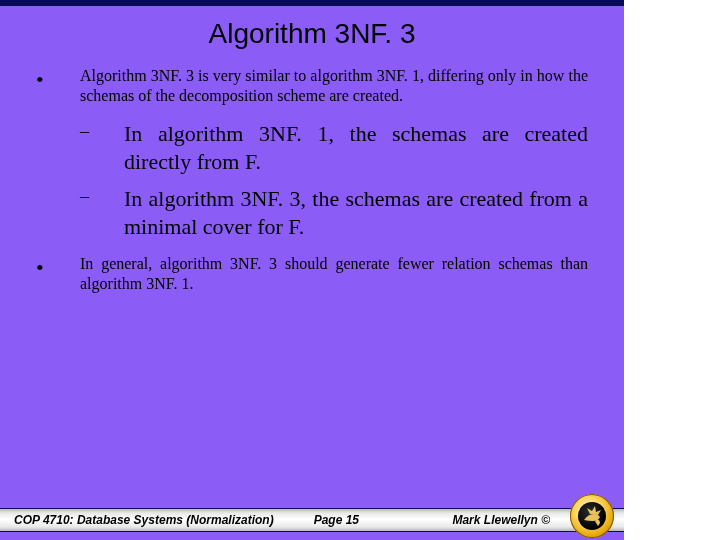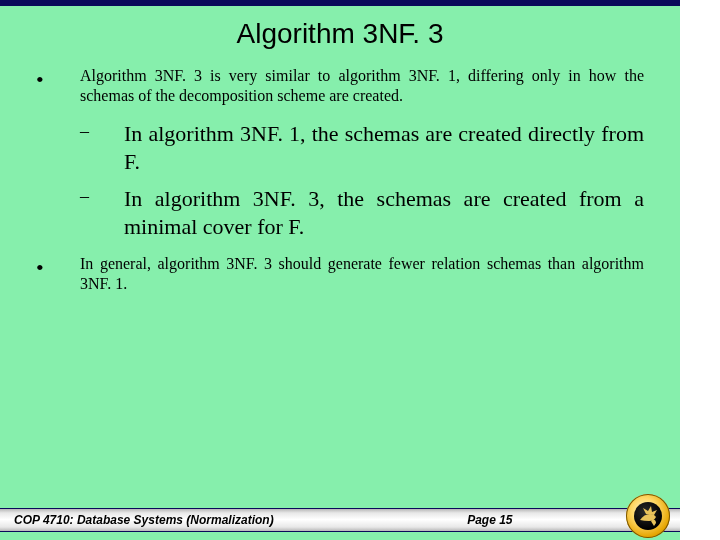--- a/index.html
+++ b/index.html
@@ -1,20 +1,20 @@
 <!DOCTYPE html>
 <html><head>
 <meta charset="utf-8">
 <style>
   * { margin: 0; padding: 0; box-sizing: border-box; }
   html, body { width: 720px; height: 540px; overflow: hidden; font-family: "Times New Roman", Times, serif; background: #fff; }
   .slide {
-    width: 680px; height: 540px;
+    width: 624px; height: 540px;
     position: relative;
-    background: #86efac;
+    background: #8b5cf6;
     border-top: 6px solid #0a0a5a;
   }
   .title {
     text-align: center;
     font-family: Arial, Helvetica, sans-serif;
     font-size: 28px;
     font-weight: 400;
     color: #000;
     padding: 12px 0 8px 0;
   }
@@ -70,21 +70,21 @@
     display: flex;
     align-items: center;
     font-family: Arial, Helvetica, sans-serif;
     font-size: 12px;
     font-style: italic;
     font-weight: bold;
     color: #000;
     padding: 0 14px;
   }
   .footer-left { flex: 0 0 auto; }
-  .footer-center { flex: 1; text-align: center; padding-left: 40px; }
+  .footer-center { flex: 1; padding-left: 40px; }
   .footer-right { flex: 0 0 auto; padding-right: 60px; }
   .logo {
     position: absolute;
     right: 10px; bottom: 2px;
     width: 44px; height: 44px;
   }
   .logo-outer {
     position: absolute; inset: 0;
     border-radius: 50%;
     background: radial-gradient(circle at 42% 38%, #fff7cc 0%, #ffd764 35%, #e5a400 70%, #9e6c00 100%);
@@ -128,20 +128,21 @@
       <div class="bullet-mark">•</div>
       <div class="bullet-text">In general, algorithm 3NF. 3 should generate fewer relation schemas than algorithm 3NF. 1.</div>
     </div>
 
   </div>
 
   <div class="footer">
     <div class="footer-bar">
       <div class="footer-left">COP 4710: Database Systems  (Normalization)</div>
       <div class="footer-center">Page 15</div>
+      <div class="footer-right">Mark Llewellyn ©</div>
     </div>
     <div class="logo">
       <div class="logo-outer"></div>
       <div class="logo-inner"></div>
       <div class="logo-glyph">
         <svg viewBox="0 0 44 44" width="44" height="44">
           <g fill="#e8c25a">
             <path d="M14 26 q4 -6 10 -6 q4 0 6 3 q-2 4 -7 4 q-5 0 -9 -1 z"></path>
             <path d="M20 20 l-3 -6 l5 3 l3 -5 l1 6 l5 -2 l-3 5 z"></path>
             <path d="M27 25 q3 1 3 4 l-2 3 q-2 -3 -3 -5 z"></path>

